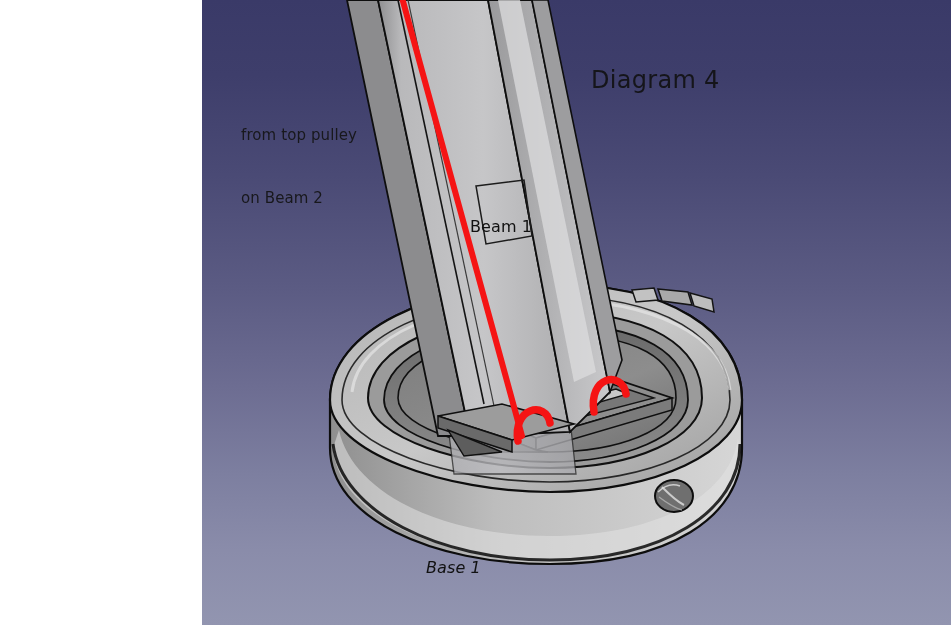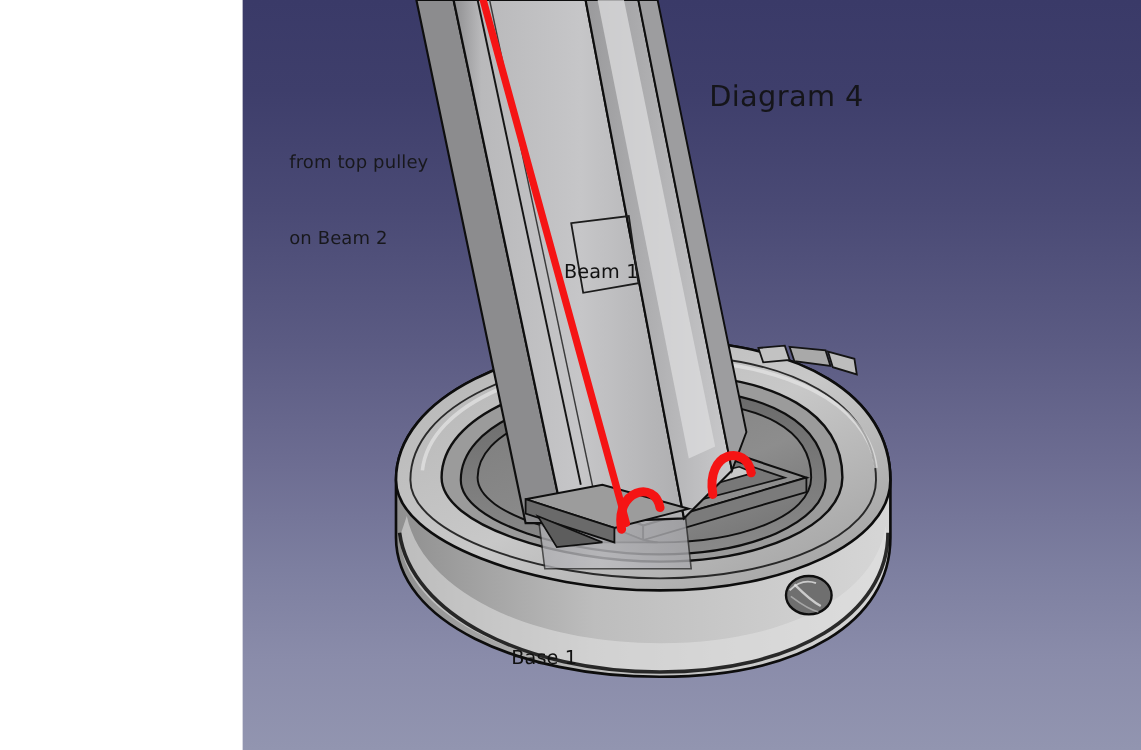--- a/index.html
+++ b/index.html
@@ -205,18 +205,18 @@
 
     <div class="anno" id="note-pulley" style="left:39px;top:83px;">
       <div>from top pulley</div>
       <div>on Beam 2</div>
     </div>
 
     <div class="anno" id="title-diagram" style="left:389px;top:70px;">Diagram 4</div>
 
     <div class="anno" id="label-beam1" style="left:268px;top:196px;margin-top:20px;">Beam 1</div>
 
-    <div class="anno" id="label-base1" style="left:224px;top:537px;">Base 1</div>
+    <div class="anno" id="label-base1" style="left:224px;top:557px;font-style:italic;">Base 1</div>
   </div>
 
   <div class="white-margin"></div>
 
 </div>
 
 </body></html>

